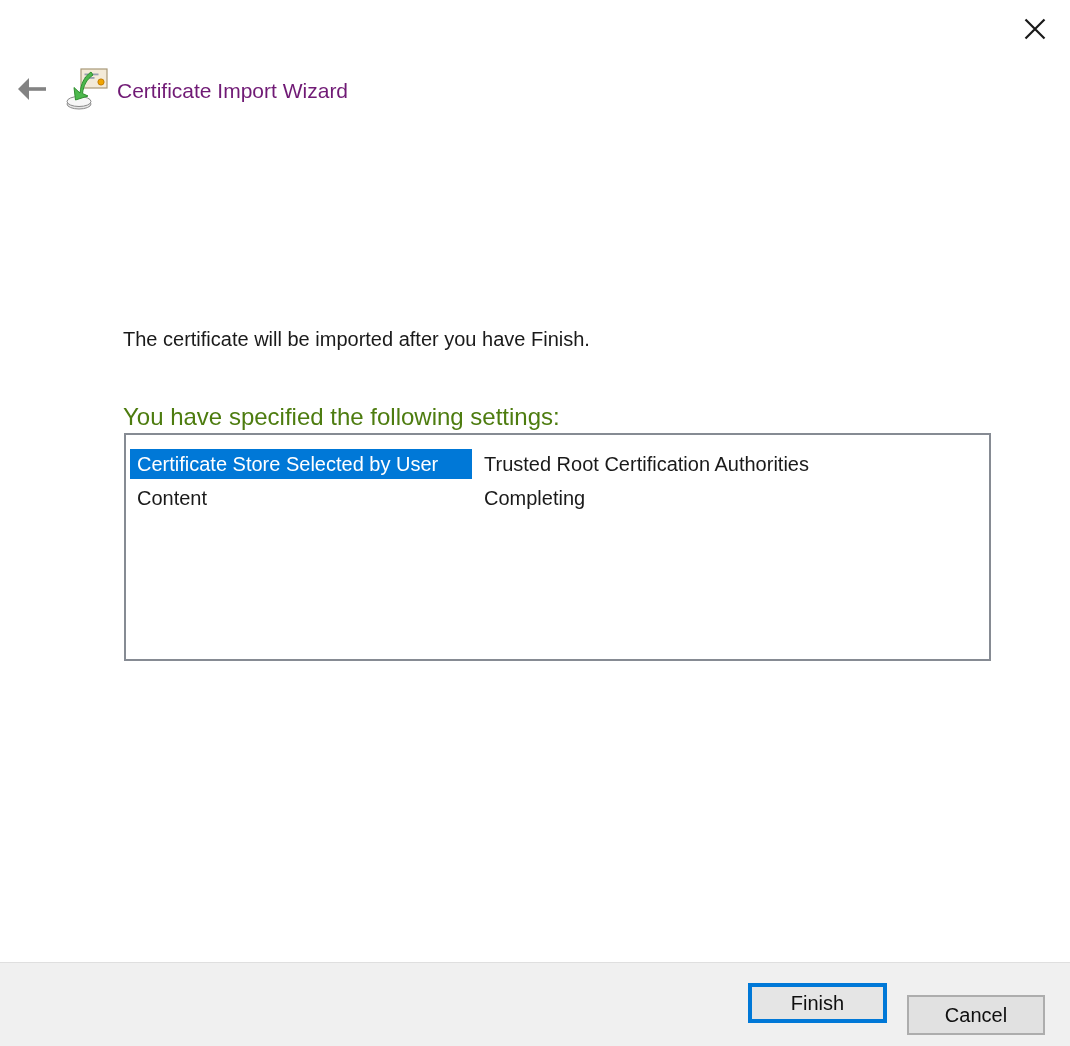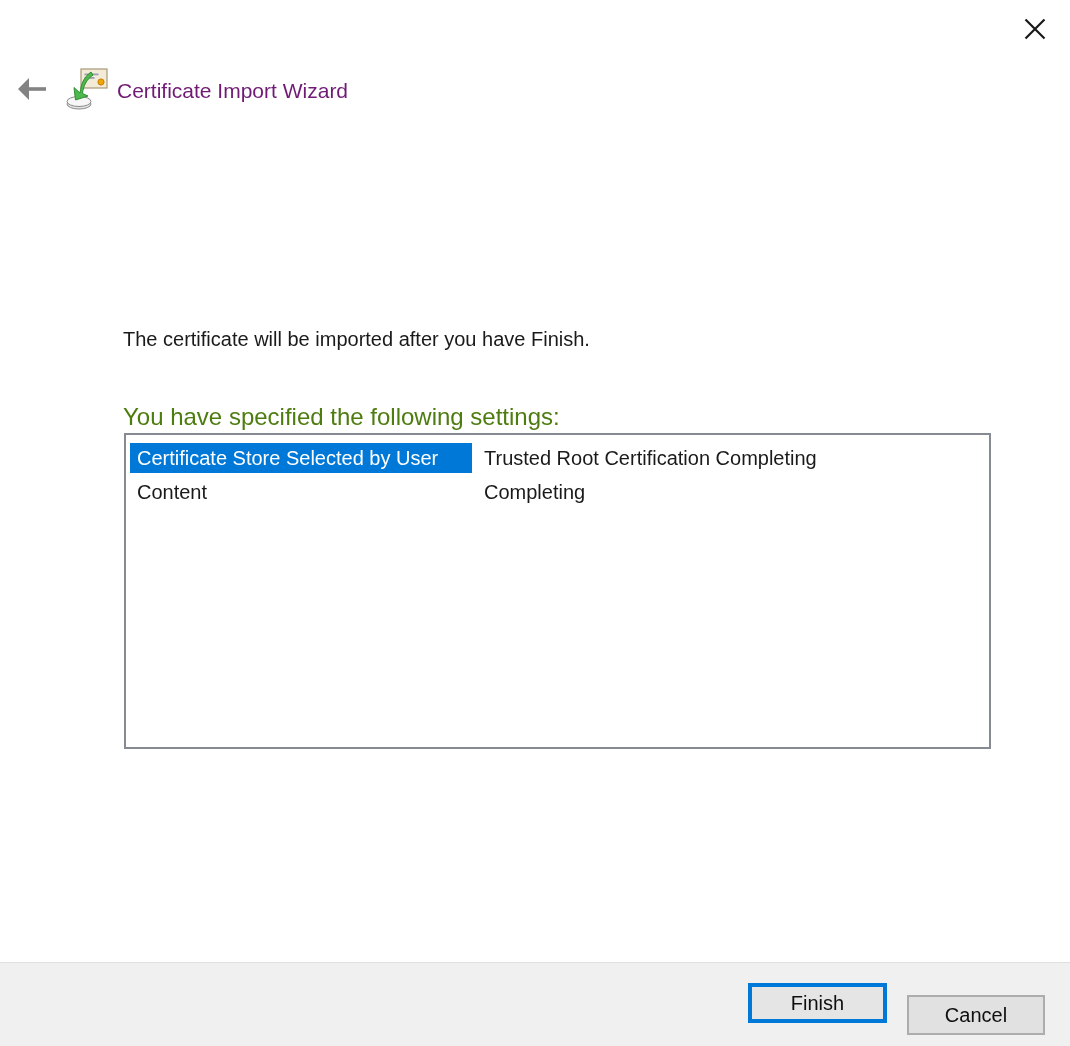--- a/index.html
+++ b/index.html
@@ -44,24 +44,24 @@
     font-size: 20px; color: #1a1a1a;
   }
   .settings-label {
     position: absolute; left: 123px; top: 403px;
     font-size: 24px; color: #4d7c0f;
   }
 
   
   .listbox {
     position: absolute; left: 124px; top: 433px;
-    width: 867px; height: 316px;
+    width: 867px; height: 228px;
     border: 2px solid #868b93;
     background: #ffffff;
-    padding-top: 6px;
+    padding-top: 12px;
     overflow: hidden;
   }
   .lb-row {
     display: flex; align-items: center;
     height: 34px; font-size: 20px;
   }
   .lb-name {
     margin-left: 4px;
     width: 342px; height: 30px; line-height: 30px;
     padding-left: 7px;
@@ -139,21 +139,21 @@
   <span class="header-title">Certificate Import Wizard</span>
 
 
   <p class="intro">The certificate will be imported after you have Finish.</p>
 
   <p class="settings-label">You have specified the following settings:</p>
 
   <div class="listbox">
     <div class="lb-row">
       <span class="lb-name hl">Certificate Store Selected by User</span>
-      <span class="lb-value">Trusted Root Certification Completing</span>
+      <span class="lb-value">Trusted Root Certification Authorities</span>
     </div>
     <div class="lb-row">
       <span class="lb-name">Content</span>
       <span class="lb-value">Completing</span>
     </div>
   </div>
 
   <div class="footer">
     <button class="btn btn-finish">Finish</button>
     <button class="btn btn-cancel">Cancel</button>

